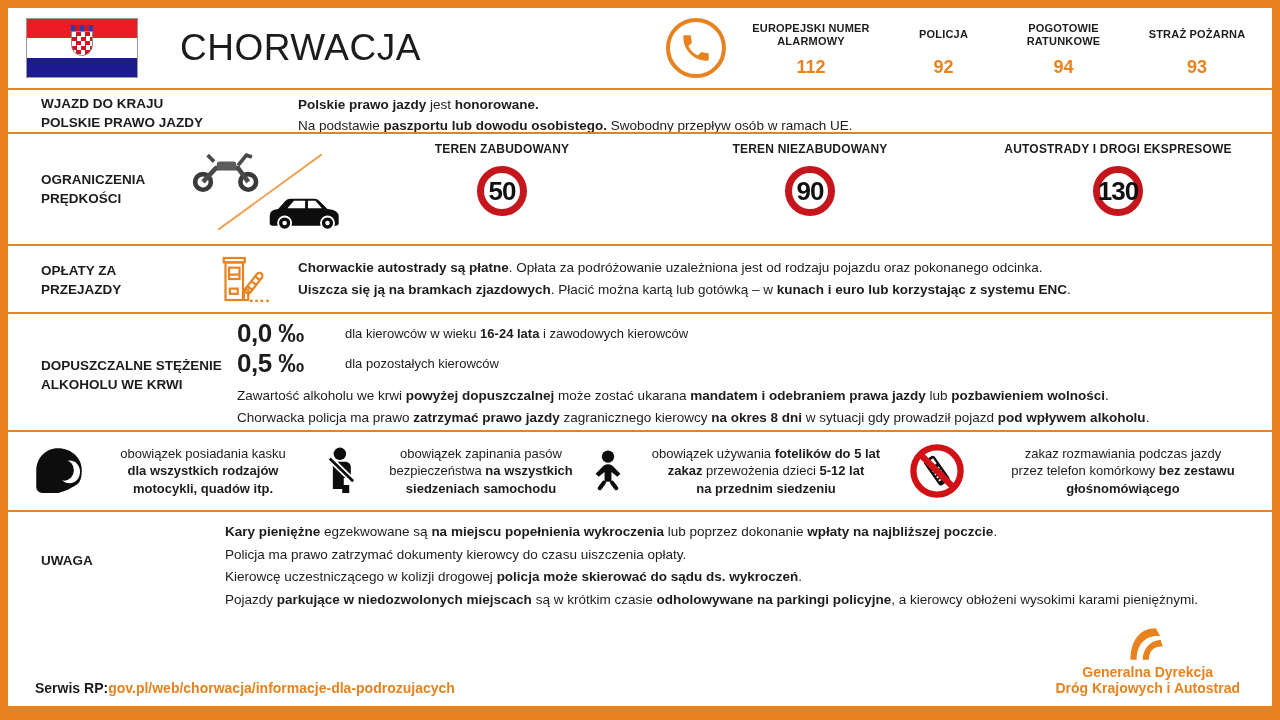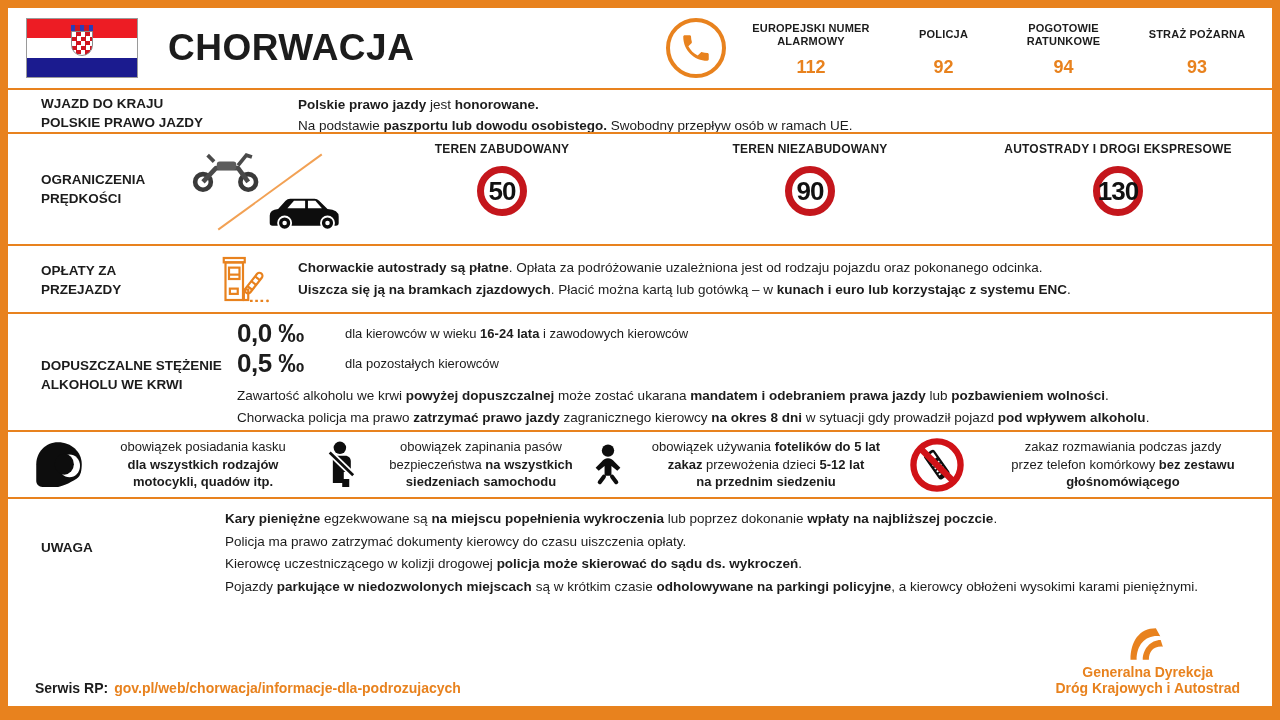--- a/index.html
+++ b/index.html
@@ -19,21 +19,21 @@
   .hdr{height:80px;flex:none;display:flex;align-items:center;padding:0 14px 0 10px;}
   .flag{width:112px;height:60px;margin-left:8px;position:relative;border:1px solid #9a9a9a;flex:none}
   .stripe{height:calc(100% / 3);width:100%}
   .stripe.red{background:#ED1C24}.stripe.white{background:#fff}.stripe.blue{background:#1B1B8F}
   .crest{position:absolute;left:50%;top:6px;transform:translateX(-50%);width:24px;text-align:center}
   .crown{display:flex;justify-content:center;gap:0;height:6px}
   .crown i{width:4.4px;height:6px;display:block}
   .crown i:nth-child(odd){background:#2a3db8}.crown i:nth-child(even){background:#cf1520}
   .shield{width:22px;height:25px;margin:0 auto;border-radius:0 0 11px 11px;border:1px solid #8a8a8a;
     background:conic-gradient(#cf1520 25%,#fff 0 50%,#cf1520 0 75%,#fff 0) 0 0/9px 9px;}
-  .title{font-size:37px;font-weight:700;letter-spacing:.5px;margin-left:30px;white-space:nowrap}
+  .title{font-size:37px;font-weight:400;letter-spacing:.5px;margin-left:42px;white-space:nowrap}
   .emerg{margin-left:auto;display:flex;align-items:center;gap:10px}
   .phone-badge{width:60px;height:60px;border:4px solid var(--orange);border-radius:50%;
     display:flex;align-items:center;justify-content:center;flex:none}
   .ecol{display:flex;flex-direction:column;align-items:center}
   .ecol .elabel{height:32px;display:flex;align-items:center;justify-content:center;text-align:center;
     font-size:11px;font-weight:700;line-height:13px;letter-spacing:.2px}
   .ecol .enum{margin-top:6px;font-size:18px;font-weight:700;color:var(--orange)}
   .w1{width:150px}.w2{width:95px}.w3{width:125px}.w4{width:122px}
 
   
@@ -72,38 +72,38 @@
   .alco{height:118px}
   .alco-l{width:229px;flex:none;padding-top:42px}
   .alco-c{flex:1;padding-top:4px;padding-right:14px}
   .arow{display:flex;align-items:center;height:30px}
   .aval{width:108px;font-size:26px;font-weight:800;letter-spacing:-.5px;flex:none}
   .adesc{font-size:13px}
   .anotes{margin-top:7px}
   .anotes .tl{line-height:22px}
 
   
-  .rules{height:67px;align-items:flex-start}
+  .rules{height:80px;align-items:flex-start}
   .rule{display:flex;align-items:center;height:100%}
   .g1{width:302px}.g2{width:276px}.g3{width:308px}.g4{flex:1}
   .ricon{flex:none;display:flex;align-items:center;justify-content:center;margin-right:8px}
   .g1 .ricon{margin-left:22px}.g2 .ricon{margin-left:8px}.g4 .ricon{margin-left:14px}
   .rtext{flex:1;text-align:center;font-size:13px;line-height:17.5px}
 
   
   .uwaga{height:104px;padding-top:9px}
   .uwaga-l{width:217px;flex:none;padding-top:30px}
   .uwaga-c{flex:1;padding-right:14px}
   .uwaga-c .tl{line-height:22.5px}
 
   
   .ftr{flex:1;display:flex;justify-content:space-between;align-items:flex-end;
     padding:0 22px 10px 27px}
   .service{font-size:14px;font-weight:700;white-space:nowrap}
-  .slink{color:var(--orange);text-decoration:none;margin-left:6px;cursor:pointer}
+  .slink{color:var(--orange);text-decoration:none;cursor:pointer}
   .logo{text-align:center;padding-right:10px}
   .logo svg{display:block;margin:0 auto 2px}
   .logo-l{font-size:14px;font-weight:700;color:var(--orange);line-height:16px}
 </style>
 </head>
 <body>
 
 <div class="frame">
 
   <header class="hdr">

